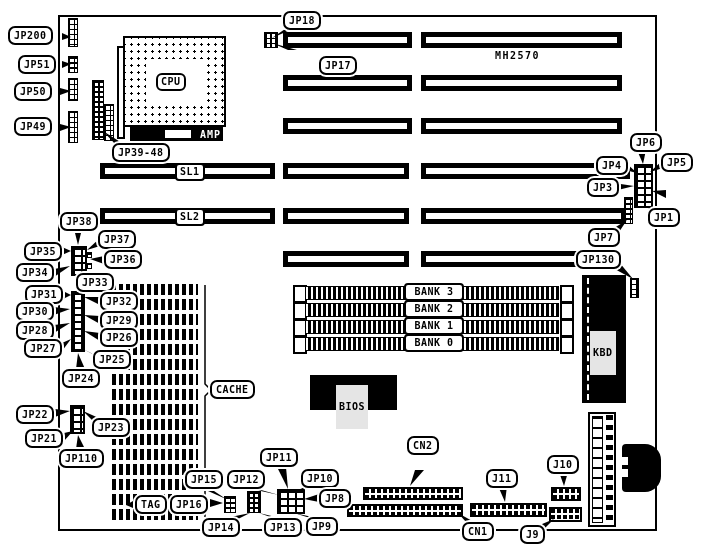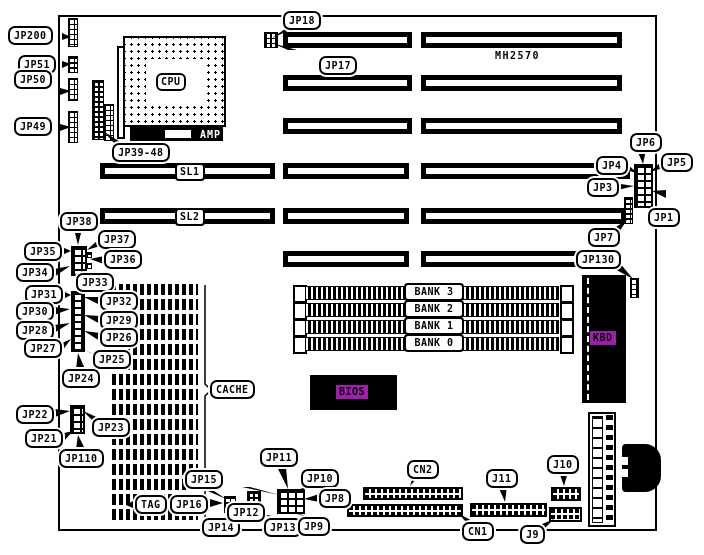--- a/index.html
+++ b/index.html
@@ -25,22 +25,22 @@
                             repeating-linear-gradient(to right,#000 0 4px,#fff 4px 7px);}
   
   .pingrid{border:2px solid #000;background-color:#fff;
     background-image:radial-gradient(#000 1.3px,transparent 1.4px);
     background-size:7px 7px;background-position:3px 3px;}
   .callout{position:absolute;z-index:30;border:2px solid #000;border-radius:7px;background:#fff;
     font-size:10px;font-weight:bold;line-height:1;letter-spacing:.5px;padding:3px 4px 2px;
     box-shadow:0 0 0 2px #fff;white-space:nowrap;}
   .chiplabel{position:absolute;z-index:25;border:2px solid #000;border-radius:4px;background:#fff;
     font-size:10px;font-weight:bold;line-height:1;letter-spacing:.5px;padding:2px 3px;white-space:nowrap;}
-  .whitetag{position:absolute;z-index:6;background:#a21caf;color:#000;font-size:10px;font-weight:bold;
-    line-height:1;letter-spacing:.5px;padding:2px 3px;white-space:nowrap;}
+  .whitetag{position:absolute;z-index:6;background:#e5e5e5;color:#000;font-size:10px;font-weight:bold;
+    line-height:1;letter-spacing:.5px;padding:17px 3px;white-space:nowrap;}
   .blackchip{background:#000;}
   .bankbar{position:absolute;top:1px;height:12px;border:1px solid #000;
     background-image:repeating-linear-gradient(to right,#fff 0 2px,#000 2px 5px);}
   .latch{position:absolute;top:0;width:10px;height:14px;border:2px solid #000;background:#fff;}
   .ptr{position:absolute;left:0;top:0;z-index:20;pointer-events:none;}
   .plain{position:absolute;font-size:10px;font-weight:bold;letter-spacing:1.5px;line-height:1;}
 </style>
 </head>
 <body>
 
@@ -206,21 +206,21 @@
         <polygon points="466,522 474,522 458,513"></polygon>
       <polygon points="498,486 507,486 505,502"></polygon>
         <polygon points="559,472 568,472 564,486"></polygon>
       <polygon points="535,527 541,532 554,519"></polygon>
     </g>
     <polyline points="205,285 205,384 211,390 205,396 205,517" fill="none" stroke="#000" stroke-width="1.5"></polyline>
   </svg>
 
   <div class="callout" style="left:8px;top:26px;">JP200</div>
   <div class="callout" style="left:18px;top:55px;">JP51</div>
-  <div class="callout" style="left:14px;top:70px;text-align:right;">JP50</div>
+  <div class="callout" style="left:14px;top:82px;text-align:right;">JP50</div>
   <div class="callout" style="left:14px;top:117px;">JP49</div>
   <div class="callout" style="left:112px;top:143px;">JP39-48</div>
   <div class="callout" style="left:283px;top:11px;">JP18</div>
   <div class="callout" style="left:284px;top:56px;margin-left:35px;">JP17</div>
   <div class="callout" style="left:630px;top:133px;">JP6</div>
   <div class="callout" style="left:661px;top:153px;">JP5</div>
   <div class="callout" style="left:596px;top:156px;">JP4</div>
   <div class="callout" style="left:587px;top:178px;">JP3</div>
   <div class="callout" style="left:664px;top:184px;margin-left:44px;">JP2</div>
   <div class="callout" style="left:648px;top:208px;">JP1</div>
@@ -243,25 +243,25 @@
   <div class="callout" style="left:62px;top:369px;">JP24</div>
   <div class="callout" style="left:210px;top:380px;">CACHE</div>
   <div class="callout" style="left:16px;top:405px;">JP22</div>
   <div class="callout" style="left:92px;top:418px;">JP23</div>
   <div class="callout" style="left:25px;top:429px;">JP21</div>
   <div class="callout" style="left:59px;top:449px;">JP110</div>
   <div class="callout" style="left:135px;top:495px;">TAG</div>
   <div class="callout" style="left:170px;top:495px;">JP16</div>
   <div class="callout" style="left:185px;top:470px;">JP15</div>
   <div class="callout" style="left:202px;top:518px;">JP14</div>
-  <div class="callout" style="left:227px;top:470px;margin-top:33px;">JP12</div>
+  <div class="callout" style="left:227px;top:470px;">JP12</div>
   <div class="callout" style="left:260px;top:448px;">JP11</div>
   <div class="callout" style="left:264px;top:518px;text-align:center;">JP13</div>
   <div class="callout" style="left:301px;top:469px;">JP10</div>
-  <div class="callout" style="left:298px;top:517px;">JP9</div>
+  <div class="callout" style="left:306px;top:517px;">JP9</div>
   <div class="callout" style="left:319px;top:489px;">JP8</div>
-  <div class="callout" style="left:407px;top:460px;">CN2</div>
+  <div class="callout" style="left:407px;top:436px;">CN2</div>
   <div class="callout" style="left:462px;top:522px;">CN1</div>
   <div class="callout" style="left:486px;top:469px;">J11</div>
   <div class="callout" style="left:547px;top:455px;">J10</div>
   <div class="callout" style="left:520px;top:525px;">J9</div>
 
 </div>
 
 </body></html>

